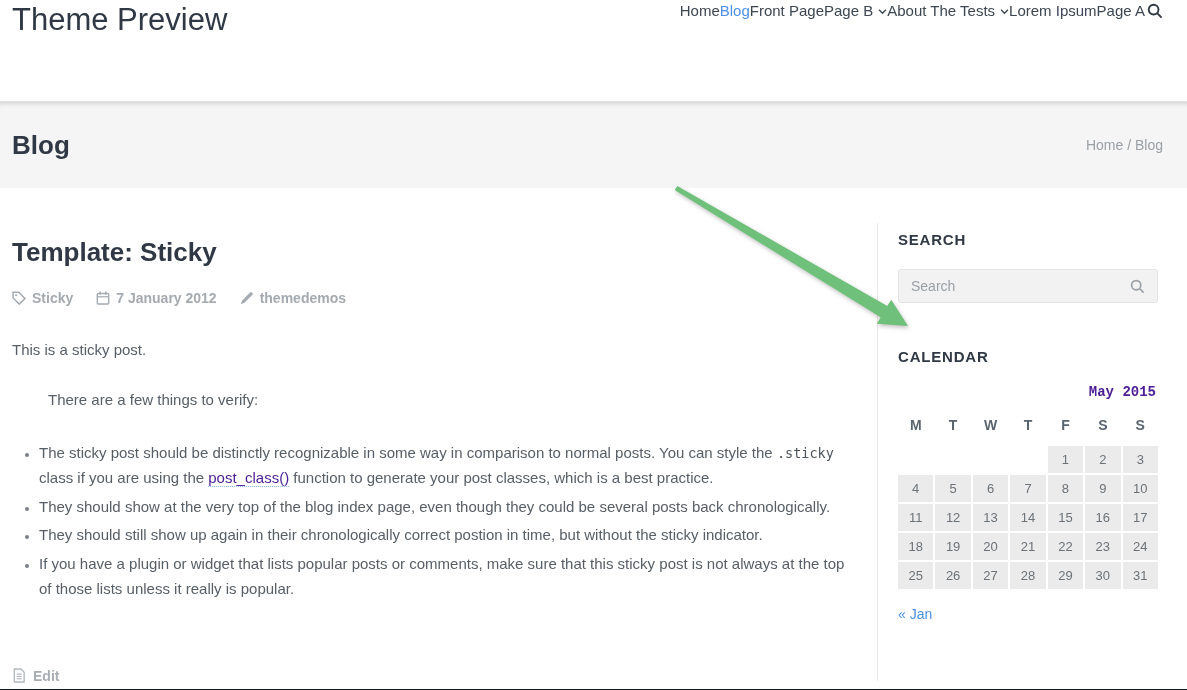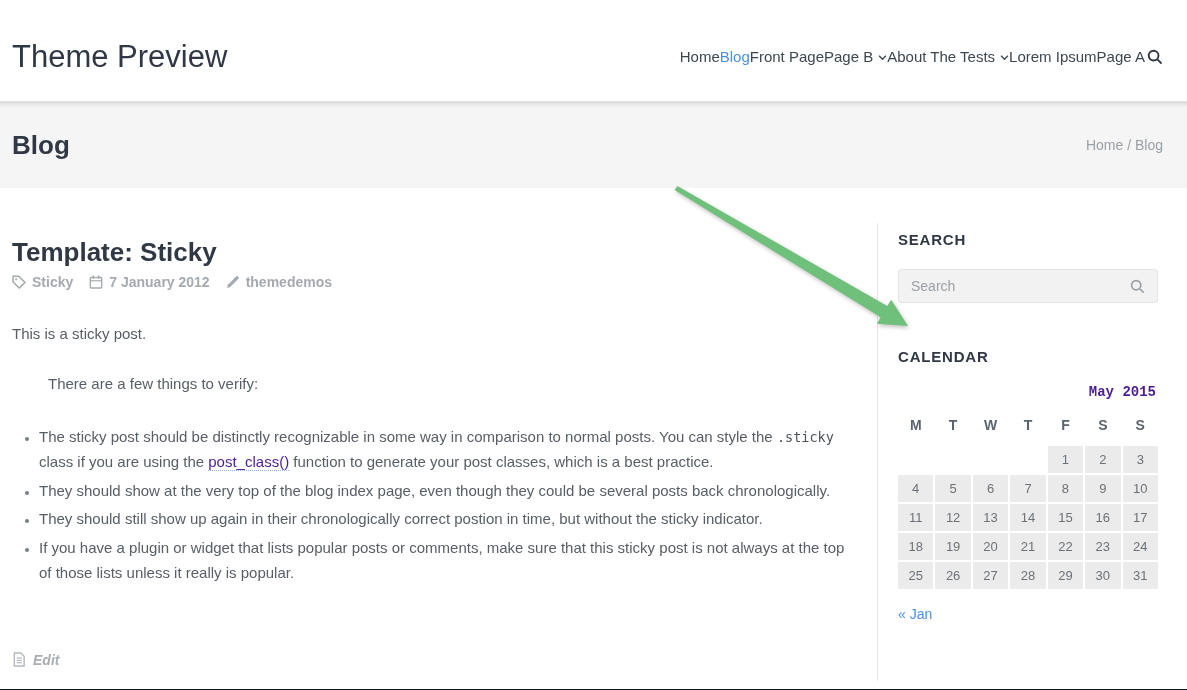--- a/index.html
+++ b/index.html
@@ -1,22 +1,22 @@
 <!DOCTYPE html>
 <html><head>
 <meta charset="utf-8">
 <style>
   * { margin: 0; padding: 0; box-sizing: border-box; }
   html, body { width: 1187px; height: 690px; background: #fff; overflow: hidden; }
   body { font-family: "Liberation Sans", sans-serif; position: relative; }
 
   
   .site-header {
-    height: 101px; display: flex; align-items: center;
-    justify-content: space-between; padding: 12px 24px 0 12px; background: #fff;
+    height: 101px; display: flex; align-items: flex-start;
+    justify-content: space-between; padding: 2px 24px 0 12px; background: #fff;
   }
   .site-title { font-size: 31px; font-weight: 400; color: #2f3844; letter-spacing: 0; }
   .main-nav { display: flex; align-items: center; }
   .nav-item { font-size: 15px; color: #3d4751; cursor: pointer; display: flex; align-items: center; gap: 5px; }
   .nav-item.active { color: #4a90e2; }
   .nav-item .chev { color: #3d4751; display: inline-flex; margin-top: 3px; }
   .nav-search { color: #2f3844; display: inline-flex; cursor: pointer; margin-left: 2px; }
 
   
   .page-bar {
@@ -30,36 +30,36 @@
   .breadcrumb { font-size: 14px; color: #9aa0a6; }
 
   
   .content-row {
     height: 502px; display: flex; padding: 0 29px 0 12px;
     border-bottom: 1px solid #0f172a; position: relative;
   }
   .main-col { flex: 1; padding-right: 20px; }
 
   .post-title { margin-top: 49px; font-size: 26px; font-weight: 700; color: #2f3844; cursor: pointer; }
-  .post-meta { margin-top: 6px; display: flex; align-items: center; gap: 16px;
+  .post-meta { margin-top: 22px; display: flex; align-items: center; gap: 23px;
                font-size: 14px; font-weight: 700; color: #a4aab0; }
   .meta-item { display: flex; align-items: center; gap: 6px; cursor: pointer; }
   .meta-item .ico { display: inline-flex; color: #a4aab0; }
 
   .post-body { font-size: 15px; color: #575e66; }
   .post-body p.p1 { margin-top: 35px; }
   .post-body p.p2 { margin-top: 33px; margin-left: 36px; }
   .post-body ul { margin-top: 33px; padding-left: 27px; }
   .post-body li { line-height: 1.65; margin-bottom: 4px; color: #575e66; }
   .post-body li::marker { color: #7a8087; font-size: 12px; }
   code.inline-code { font-family: "DejaVu Sans Mono", monospace; font-size: 13.5px; color: #4d545b; }
   a.text-link { color: #4c1d95; text-decoration: none; border-bottom: 1px dotted #8db9ec; cursor: pointer; }
 
   .edit-row { margin-top: 66px; display: flex; align-items: center; gap: 7px;
-              font-size: 14px; font-weight: 700; color: #a8aeb4; cursor: pointer; font-style: italic; }
+              font-size: 14px; font-weight: 700; color: #a8aeb4; cursor: pointer; }
   .edit-row .ico { display: inline-flex; color: #b3b9bf; }
 
   
   .sidebar {
     width: 281px; margin-top: 35px; margin-bottom: 8px;
     border-left: 1px solid #e8e8e8; padding-left: 20px; flex-shrink: 0;
   }
   .widget-heading { font-size: 15px; font-weight: 700; letter-spacing: 0.8px; color: #2f3844; }
   .search-widget .widget-heading { margin-top: 8px; }
   .search-box {

